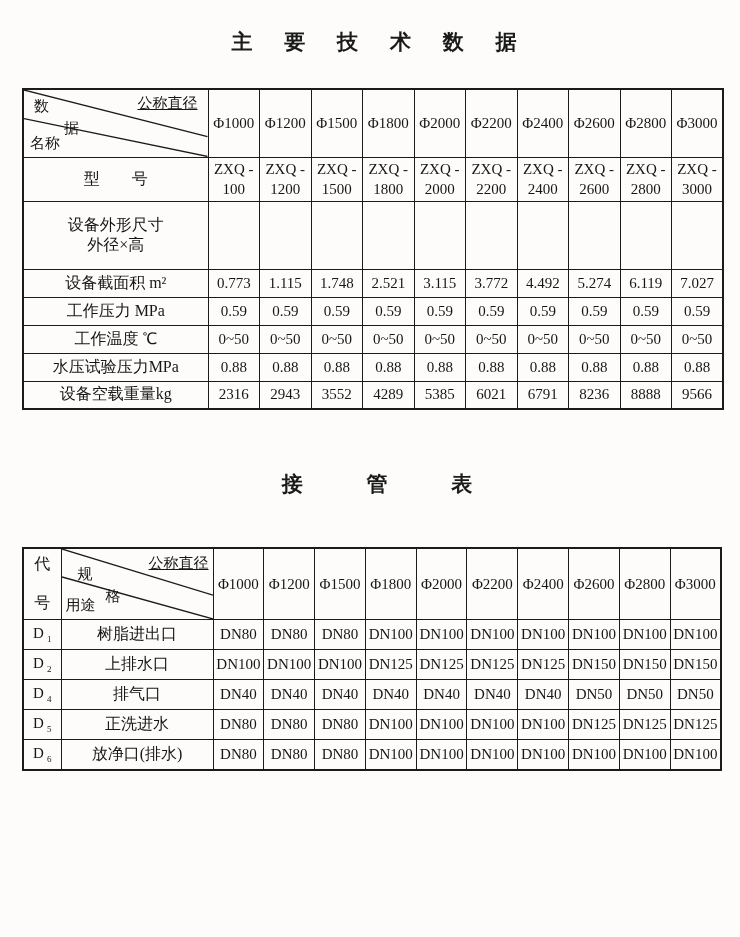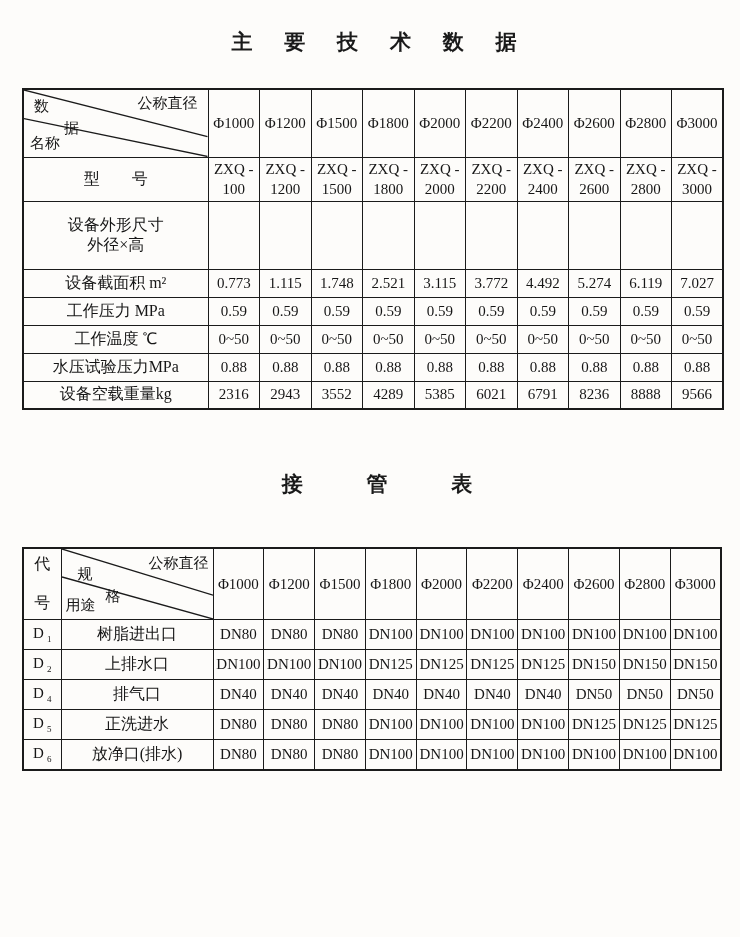--- a/index.html
+++ b/index.html
@@ -36,21 +36,21 @@
   tr.pipe-row { height:30px; }
 
   .row-label { font-size:16px; }
   .two-line { line-height:20px; }
 
   
   th.corner { position:relative; }
   .csvg { position:absolute; left:0; top:0; width:100%; height:100%; }
   .csvg line { stroke:#1b1b1b; stroke-width:1.3; vector-effect:non-scaling-stroke; }
   th.corner span { position:absolute; font-size:15px; white-space:nowrap; }
-  .c-tr  { right:10px; top:4px; }
+  .c-tr  { right:10px; top:4px;text-decoration:underline; }
   .c-bl  { left:6px;  bottom:4px; }
   #main-corner .c-m1 { left:10px; top:7px;  }
   #main-corner .c-m2 { left:40px; top:29px; }
   #pipe-corner .c-tr { right:4px; top:5px; }
   #pipe-corner .c-m1 { left:16px; top:16px; }
   #pipe-corner .c-m2 { left:44px; top:38px; }
   #pipe-corner .c-bl { left:4px; bottom:4px; }
 
   th.code-h { vertical-align:middle; }
   .code-h-inner {

